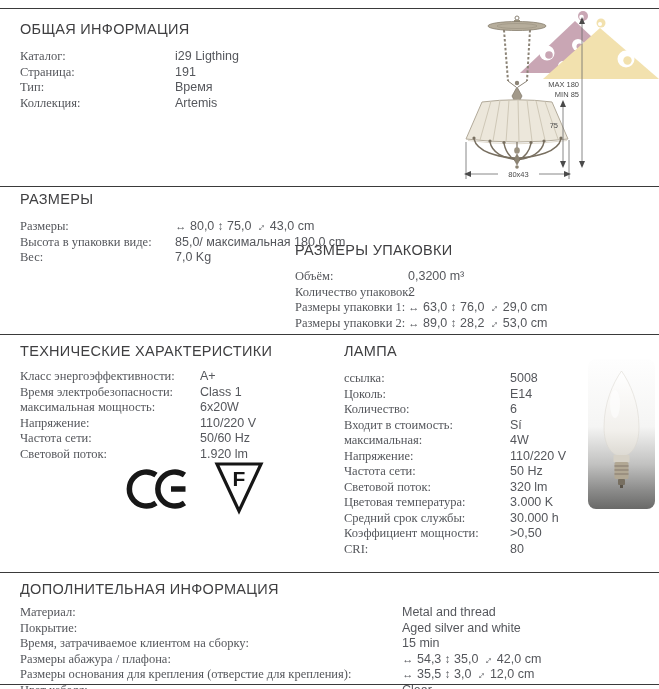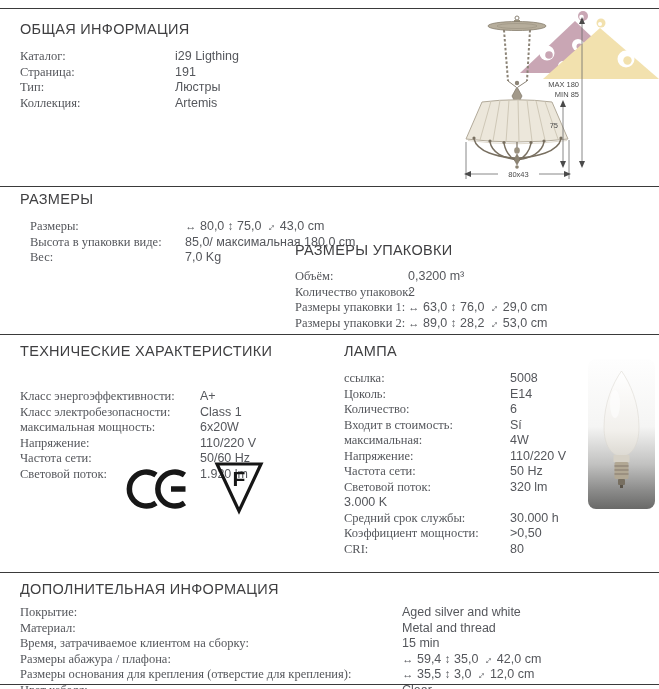--- a/index.html
+++ b/index.html
@@ -36,21 +36,21 @@
       <div class="kv">
         <span class="k">Каталог:</span>
         <span class="v">i29 Ligthing</span>
       </div>
       <div class="kv">
         <span class="k">Страница:</span>
         <span class="v">191</span>
       </div>
       <div class="kv">
         <span class="k">Тип:</span>
-        <span class="v">Люстры</span>
+        <span class="v">Время</span>
       </div>
       <div class="kv">
         <span class="k">Коллекция:</span>
         <span class="v">Artemis</span>
       </div>
     </div>
 
     <div class="figure">
       <svg width="229" height="172" viewBox="0 0 229 172">
 
@@ -135,21 +135,21 @@
           <text x="149" y="86" text-anchor="end">MIN 85</text>
           <text x="128" y="117" text-anchor="end">75</text>
           <text x="88.5" y="166" text-anchor="middle">80x43</text>
         </g>
       </svg>
     </div>
   </div>
 
   <div class="sec" id="sec-sizes">
     <div class="sec-title" style="left:20px;top:4px">РАЗМЕРЫ</div>
-    <div class="rows" style="left:30px;top:32px;--kw:155px">
+    <div class="rows" style="left:20px;top:32px;--kw:155px">
       <div class="kv">
         <span class="k">Размеры:</span>
         <span class="v">
           <span class="ar">↔</span>
           <span>80,0</span>
           <span class="ar">↕</span>
           <span>75,0</span>
           <span class="ar diag">↔</span>
           <span>43,0</span>
           <span>cm</span>
@@ -197,27 +197,27 @@
           <span class="ar diag">↔</span>
           <span>53,0</span>
           <span>cm</span>
         </span>
       </div>
     </div>
   </div>
 
   <div class="sec" id="sec-tech">
     <div class="sec-title" style="left:20px;top:8px">ТЕХНИЧЕСКИЕ ХАРАКТЕРИСТИКИ</div>
-    <div class="rows" style="left:20px;top:54px;--kw:180px">
+    <div class="rows" style="left:20px;top:34px;--kw:180px">
       <div class="kv">
         <span class="k">Класс энергоэффективности:</span>
         <span class="v">A+</span>
       </div>
       <div class="kv">
-        <span class="k">Класс электробезопасности:</span>
+        <span class="k">Время электробезопасности:</span>
         <span class="v">Class 1</span>
       </div>
       <div class="kv">
         <span class="k">максимальная мощность:</span>
         <span class="v">6x20W</span>
       </div>
       <div class="kv">
         <span class="k">Напряжение:</span>
         <span class="v">110/220 V</span>
       </div>
@@ -276,20 +276,21 @@
       </div>
       <div class="kv">
         <span class="k">Частота сети:</span>
         <span class="v">50 Hz</span>
       </div>
       <div class="kv">
         <span class="k">Световой поток:</span>
         <span class="v">320 lm</span>
       </div>
       <div class="kv">
+        <span class="k">Цветовая температура:</span>
         <span class="v">3.000 K</span>
       </div>
       <div class="kv">
         <span class="k">Средний срок службы:</span>
         <span class="v">30.000 h</span>
       </div>
       <div class="kv">
         <span class="k">Коэффициент мощности:</span>
         <span class="v">&gt;0,50</span>
       </div>
@@ -328,36 +329,36 @@
         <rect x="30" y="120" width="7" height="6" rx="1" fill="#776f61"></rect>
         <rect x="32" y="126" width="3" height="3" fill="#5a5348"></rect>
       </svg>
     </div>
   </div>
 
   <div class="sec" id="sec-additional">
     <div class="sec-title" style="left:20px;top:8px">ДОПОЛНИТЕЛЬНАЯ ИНФОРМАЦИЯ</div>
     <div class="rows" style="left:20px;top:32px;--kw:382px">
       <div class="kv">
+        <span class="k">Материал:</span>
+        <span class="v">Metal and thread</span>
+      </div>
+      <div class="kv">
         <span class="k">Покрытие:</span>
         <span class="v">Aged silver and white</span>
       </div>
       <div class="kv">
-        <span class="k">Материал:</span>
-        <span class="v">Metal and thread</span>
-      </div>
-      <div class="kv">
         <span class="k">Время, затрачиваемое клиентом на сборку:</span>
         <span class="v">15 min</span>
       </div>
       <div class="kv">
         <span class="k">Размеры абажура / плафона:</span>
         <span class="v">
           <span class="ar">↔</span>
-          <span>59,4</span>
+          <span>54,3</span>
           <span class="ar">↕</span>
           <span>35,0</span>
           <span class="ar diag">↔</span>
           <span>42,0</span>
           <span>cm</span>
         </span>
       </div>
       <div class="kv">
         <span class="k">Размеры основания для крепления (отверстие для крепления):</span>
         <span class="v">

